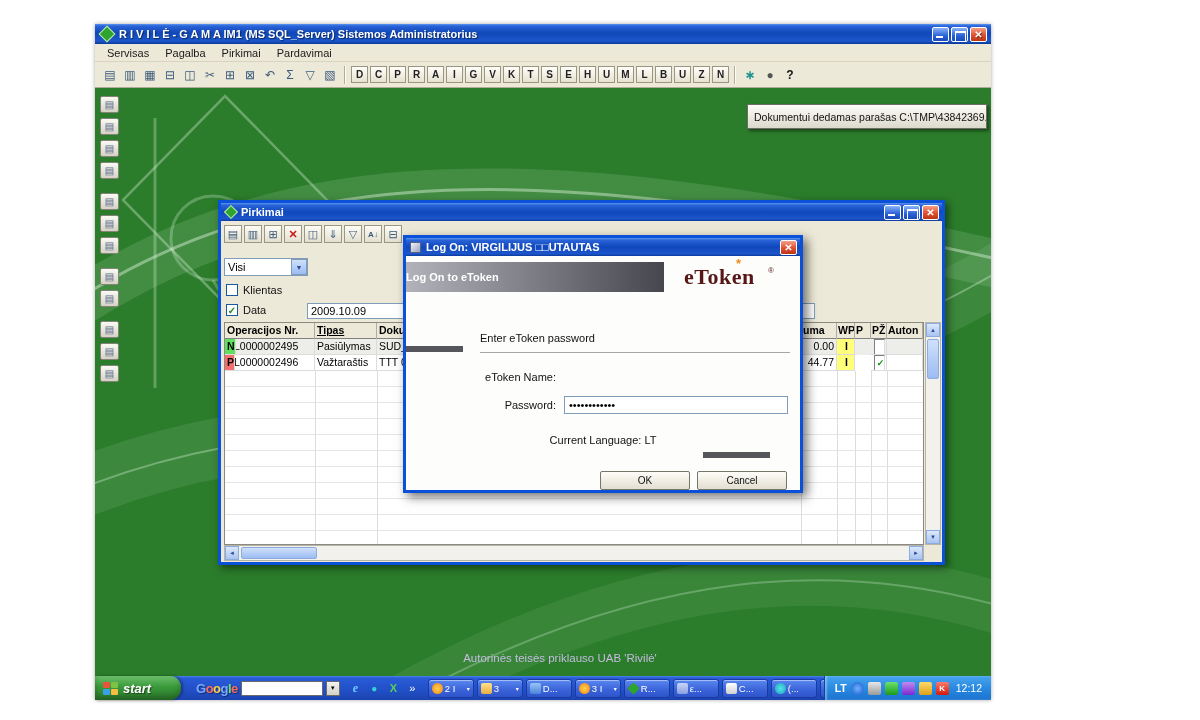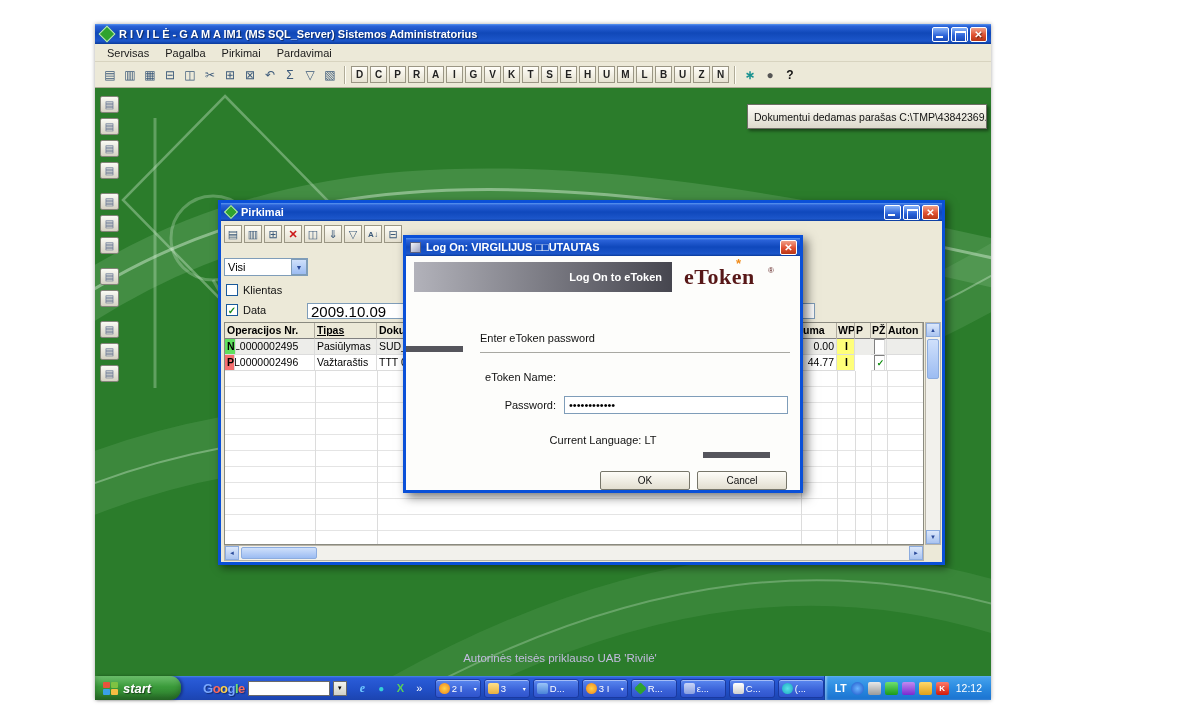--- a/index.html
+++ b/index.html
@@ -55,21 +55,21 @@
   .pw-toolbar { position:absolute; top:22px; left:3px; display:flex; gap:2px; align-items:center; }
   .pwi { width:18px; height:18px; background:linear-gradient(180deg,#fdfcf6,#e4e0d0); border:1px solid #9a9684; display:flex; align-items:center; justify-content:center; font-size:11px; color:#3c5a7a; }
   .pwi.del { color:#cc1a1a; font-weight:bold; }
   .pwi.sort { font-size:8px; font-weight:bold; }
 
   .combo { position:absolute; left:3px; top:55px; width:84px; height:18px; background:#fff; border:1px solid #7f9db9; font-size:11px; display:flex; align-items:center; padding-left:3px; }
   .combo-arrow { margin-left:auto; width:16px; height:16px; background:linear-gradient(180deg,#cfe0fb,#9cbcf2); border:1px solid #7f9db9; color:#2a4a9a; font-size:7px; display:flex; align-items:center; justify-content:center; }
 
   .cb { width:12px; height:12px; background:#fff; border:1px solid #1a5a9a; font-size:10px; font-weight:bold; color:#1a8a1a; display:flex; align-items:center; justify-content:center; flex:none; }
   .cbrow { position:absolute; left:5px; display:flex; align-items:center; gap:5px; font-size:11px; color:#111; }
-  .pw-date { position:absolute; left:86px; top:100px; width:98px; height:16px; border:1px solid #7f9db9; font-size:15px; padding:0 3px; font-family:"Liberation Sans",sans-serif; }
+  .pw-date { position:absolute; left:86px; top:100px; width:98px; height:16px; border:1px solid #7f9db9; font-size:11px; padding:0 3px; font-family:"Liberation Sans",sans-serif; }
   .pw-extra { position:absolute; left:516px; top:100px; width:78px; height:16px; border:1px solid #7f9db9; background:#fff; }
 
   .tbl { position:absolute; left:3px; top:119px; width:700px; height:223px; background:#fff; border:1px solid #8a8a80; overflow:hidden; font-size:10.5px; }
   .tbl-fill { position:absolute; left:0; top:48px; width:698px; height:175px;
     background:repeating-linear-gradient(180deg,#ffffff 0px,#ffffff 15px,#e4e4e4 15px,#e4e4e4 16px); }
   .vline { position:absolute; top:16px; bottom:0; width:1px; background:#dcdcdc; }
   .thead { position:absolute; left:0; top:0; width:698px; height:16px; background:#ECE9D8; border-bottom:1px solid #808080; font-weight:bold; font-size:10.5px; }
   .thead span { position:absolute; top:0; height:16px; line-height:15px; padding-left:2px; border-right:1px solid #b0aca0; overflow:hidden; white-space:nowrap; }
   .trow { position:absolute; left:0; width:698px; height:16px; line-height:15px; }
   .trow.r1 { top:16px; background:#ededea; }
@@ -87,21 +87,21 @@
   .sb-thumb { position:absolute; background:linear-gradient(180deg,#cfe0fb,#9cbcf2); border:1px solid #8cacdf; border-radius:2px; }
   .corner { position:absolute; left:704px; top:342px; width:16px; height:16px; background:#ECE9D8; }
 
   
   .et { position:absolute; left:308px; top:147px; width:400px; height:258px; background:#fdfdfb; border:3px solid #0a50d8; box-shadow:4px 4px 10px rgba(0,0,0,.55); z-index:10; font-size:11px; color:#111; }
   .et-title { position:absolute; top:0; left:0; right:0; height:18px;
     background:linear-gradient(180deg,#5a96f0 0%,#2a62d8 12%,#0f48bc 50%,#1c56ca 88%,#0a3a9a 100%);
     display:flex; align-items:center; padding:0 3px; color:#fff; font-weight:bold; font-size:11px; }
   .et-title-icon { width:11px; height:11px; background:linear-gradient(135deg,#f4f4f8,#9aa0c0); border:1px solid #5a6080; margin:0 5px 0 1px; flex:none; }
   .et-close { margin-left:auto; }
-  .et-band { position:absolute; left:8px; top:24px; width:258px; height:30px; background:linear-gradient(90deg,#b2b2ba,#46464f); display:flex; align-items:center; justify-content:flex-end; padding-right:10px; color:#fff; font-weight:bold; }
+  .et-band { position:absolute; left:0; top:24px; width:258px; height:30px; background:linear-gradient(90deg,#b2b2ba,#46464f); display:flex; align-items:center; justify-content:flex-start; padding-right:10px; color:#fff; font-weight:bold; }
   .et-logo { position:absolute; left:278px; top:26px; font-family:"Liberation Serif",serif; font-size:22px; font-weight:bold; color:#571717; letter-spacing:0.5px; }
   .et-spark { position:absolute; left:330px; top:18px; color:#f08a18; font-size:13px; font-weight:bold; }
   .et-reg { position:absolute; left:362px; top:28px; font-size:8px; color:#571717; }
   .et-prompt { position:absolute; left:74px; top:94px; }
   .et-sep { position:absolute; left:74px; width:310px; top:114px; border-top:1px solid #a8a8a2; }
   .et-bar-left { position:absolute; left:0; top:108px; width:57px; height:6px; background:#55555c; }
   .et-bar-right { position:absolute; left:297px; top:214px; width:67px; height:6px; background:#55555c; }
   .et-label { position:absolute; width:110px; text-align:right; }
   .et-input { position:absolute; left:158px; width:224px; height:18px; border:1px solid #7f9db9; background:#fff; font-size:11px; padding:1px 4px; font-family:"Liberation Sans",sans-serif; }
   .et-name { color:#8a8a8a; }
@@ -110,21 +110,21 @@
 
   
   .taskbar { position:absolute; left:0; right:0; bottom:0; height:24px;
     background:linear-gradient(180deg,#4a86e8 0%,#2a5cd8 8%,#2150c8 55%,#1c44b0 100%); display:flex; align-items:center; z-index:20; }
   .start { width:86px; height:24px; flex:none; border-radius:0 11px 11px 0;
     background:linear-gradient(180deg,#6cbf6c,#3a9a3a 45%,#2d7e2d); box-shadow:inset 0 -4px 6px rgba(0,0,0,.25), 2px 0 3px rgba(0,0,0,.35);
     display:flex; align-items:center; gap:5px; padding-left:8px; color:#fff; font-weight:bold; font-style:italic; font-size:13px; text-shadow:1px 1px 1px rgba(0,0,0,.5); }
   .winflag { width:15px; height:13px; display:grid; grid-template-columns:1fr 1fr; grid-template-rows:1fr 1fr; gap:1px; flex:none; }
   .winflag i { border-radius:1px; }
   .wf1{background:#e8533c}.wf2{background:#7dc242}.wf3{background:#3aa0e8}.wf4{background:#f5bd42}
-  .google-bar { display:flex; align-items:flex-end; gap:3px; margin-left:22px; flex:none; }
+  .google-bar { display:flex; align-items:flex-end; gap:3px; margin-left:15px; flex:none; }
   .google-logo { font-size:13px; font-weight:bold; letter-spacing:-0.5px; text-shadow:1px 1px 1px rgba(0,0,0,.4); }
   .gl0{color:#7aa8ff}.gl1{color:#ff6a5a}.gl2{color:#ffd24a}.gl3{color:#7aa8ff}.gl4{color:#6ee06e}.gl5{color:#ff6a5a}
   .google-input { width:82px; height:15px; background:#fff; border:1px solid #6a6a6a; font-size:10px; padding:0 2px; font-family:"Liberation Sans",sans-serif; }
   .g-btn { width:14px; height:15px; background:linear-gradient(180deg,#f4f4f0,#d0d0c8); border:1px solid #6a6a6a; font-size:7px; display:flex; align-items:center; justify-content:center; }
   .ql { display:flex; align-items:center; gap:4px; margin-left:8px; flex:none; }
   .ql-icon { width:15px; height:16px; display:flex; align-items:center; justify-content:center; font-size:12px; color:#fff; }
   .ql-ie { font-family:"Liberation Serif",serif; font-style:italic; font-weight:bold; color:#6ec8ff; }
   .ql-mp { color:#35d0d8; font-size:10px; }
   .ql-xl { color:#58d058; font-weight:bold; font-size:11px; }
   .ql-more { font-size:11px; }

